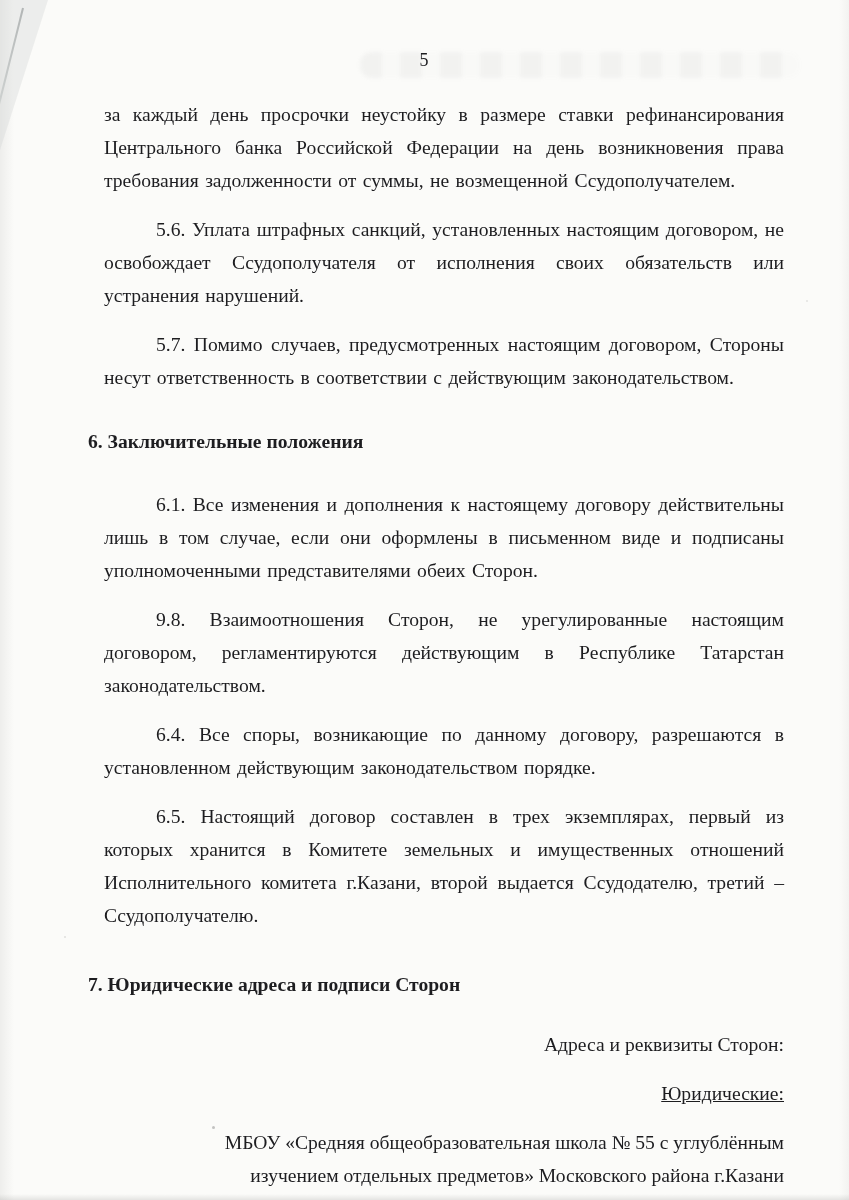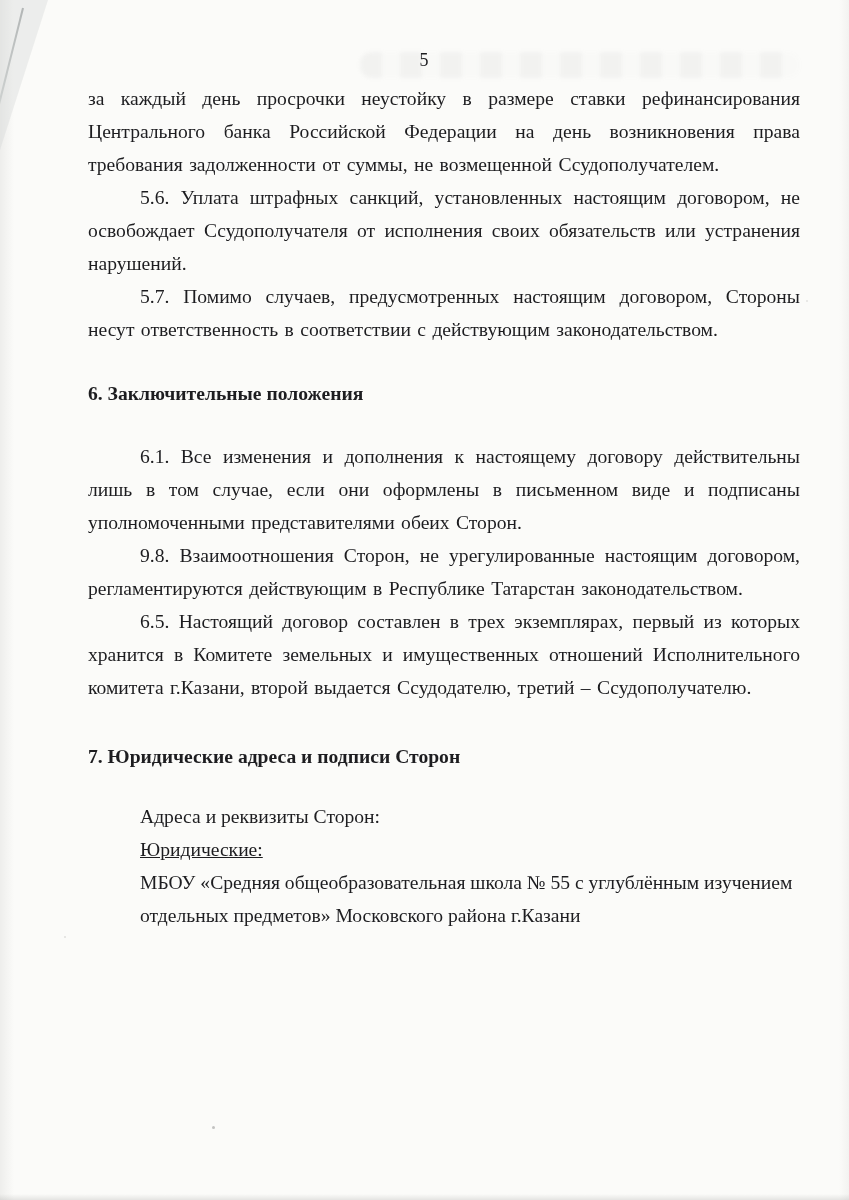--- a/index.html
+++ b/index.html
@@ -71,28 +71,28 @@
   }
   .content {
     position: absolute;
     top: 82px;
     left: 88px;
     width: 712px;
     font-size: 19.6px;
     line-height: 33px;
   }
   .content p {
-    margin: 0;
+    margin: 16px;
     text-align: justify;
     word-spacing: 1.5px;
   }
   .content p.indent { text-indent: 52px; }
   .content p.block-indent {
     margin-left: 52px;
-    text-align: left;
+    text-align: right;
     word-spacing: normal;
   }
   .content p.underline { text-decoration: underline; }
   .content h2 {
     margin: 31px 0 30px 0;
     font-size: 19.6px;
     line-height: 33px;
     text-align: left;
     font-weight: bold;
   }
@@ -111,19 +111,20 @@
 
   <div class="page-number">5</div>
 
   <div class="content" id="doc-content">
       <p class="">за каждый день просрочки неустойку в размере ставки рефинансирования Центрального банка Российской Федерации на день возникновения права требования задолженности от суммы, не возмещенной Ссудополучателем.</p>
       <p class="indent">5.6. Уплата штрафных санкций, установленных настоящим договором, не освобождает Ссудополучателя от исполнения своих обязательств или устранения нарушений.</p>
       <p class="indent">5.7. Помимо случаев, предусмотренных настоящим договором, Стороны несут ответственность в соответствии с действующим законодательством.</p>
       <h2 class="">6. Заключительные положения</h2>
       <p class="indent">6.1. Все изменения и дополнения к настоящему договору действительны лишь в том случае, если они оформлены в письменном виде и подписаны уполномоченными представителями обеих Сторон.</p>
       <p class="indent">9.8. Взаимоотношения Сторон, не урегулированные настоящим договором, регламентируются действующим в Республике Татарстан законодательством.</p>
+      <p class="indent">6.4. Все споры, возникающие по данному договору, разрешаются в установленном действующим законодательством порядке.</p>
       <p class="indent">6.5. Настоящий договор составлен в трех экземплярах, первый из которых хранится в Комитете земельных и имущественных отношений Исполнительного комитета г.Казани, второй выдается Ссудодателю, третий – Ссудополучателю.</p>
       <h2 class="h7">7. Юридические адреса и подписи Сторон</h2>
       <p class="block-indent">Адреса и реквизиты Сторон:</p>
       <p class="block-indent underline">Юридические:</p>
       <p class="block-indent">МБОУ «Средняя общеобразовательная школа № 55 с углублённым изучением отдельных предметов» Московского района г.Казани</p>
     </div>
 </div>
 
 </body></html>

